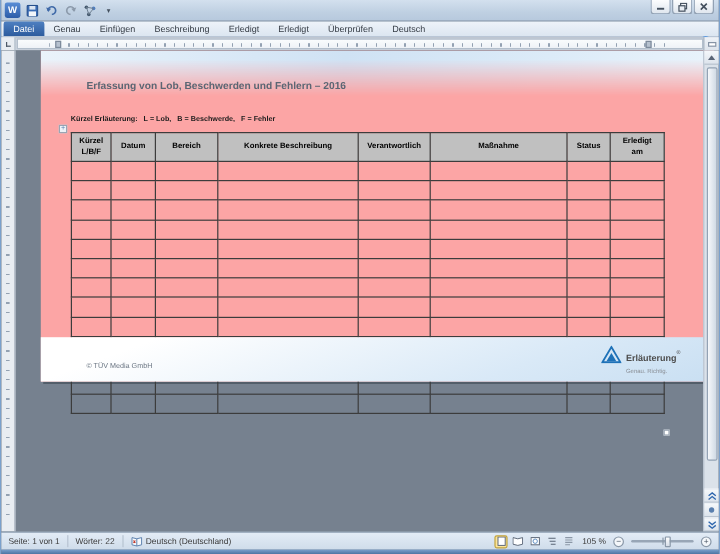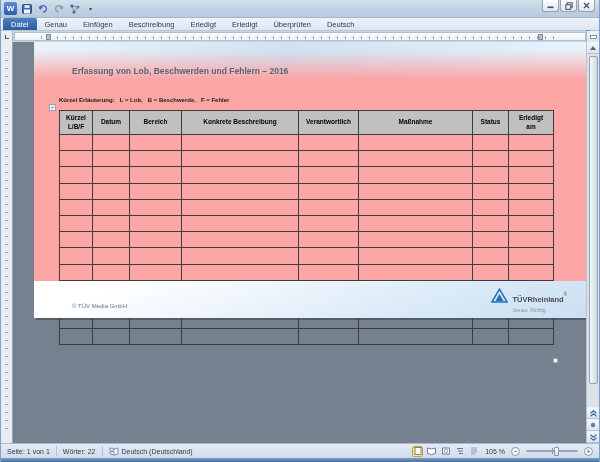--- a/index.html
+++ b/index.html
@@ -374,21 +374,21 @@
           <div>© TÜV Media GmbH</div>
           
           
         </div>
         <div class="logo">
           <svg width="17" height="15" viewBox="0 0 18 16">
             <path d="M9,1.2 L17,14.8 L1,14.8 Z" fill="none" stroke="#1f72b8" stroke-width="1.6"></path>
             <path d="M9,6.5 L13.4,14 L4.6,14 Z" fill="#1f72b8"></path>
           </svg>
           <div class="logo-txt">
-            <div><span class="brand">TÜVRheinland</span><span class="reg">®</span></div>
+            <div><span class="brand">Erläuterung</span><span class="reg">®</span></div>
             <div class="tagline">Genau. Richtig.</div>
           </div>
         </div>
       </div>
     </div>
 
     <div class="scrollbar">
       <div class="sb-btn">
         <svg width="6" height="4" viewBox="0 0 6 4">
             <path d="M3,0 L6,4 L0,4 Z" fill="#5a6576"></path>

